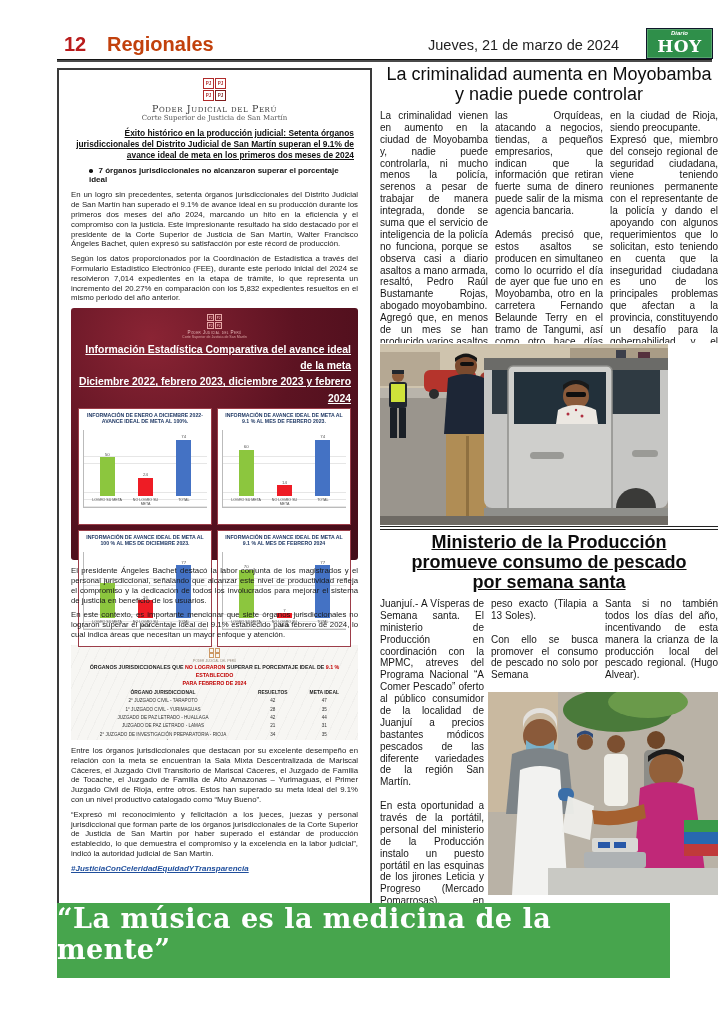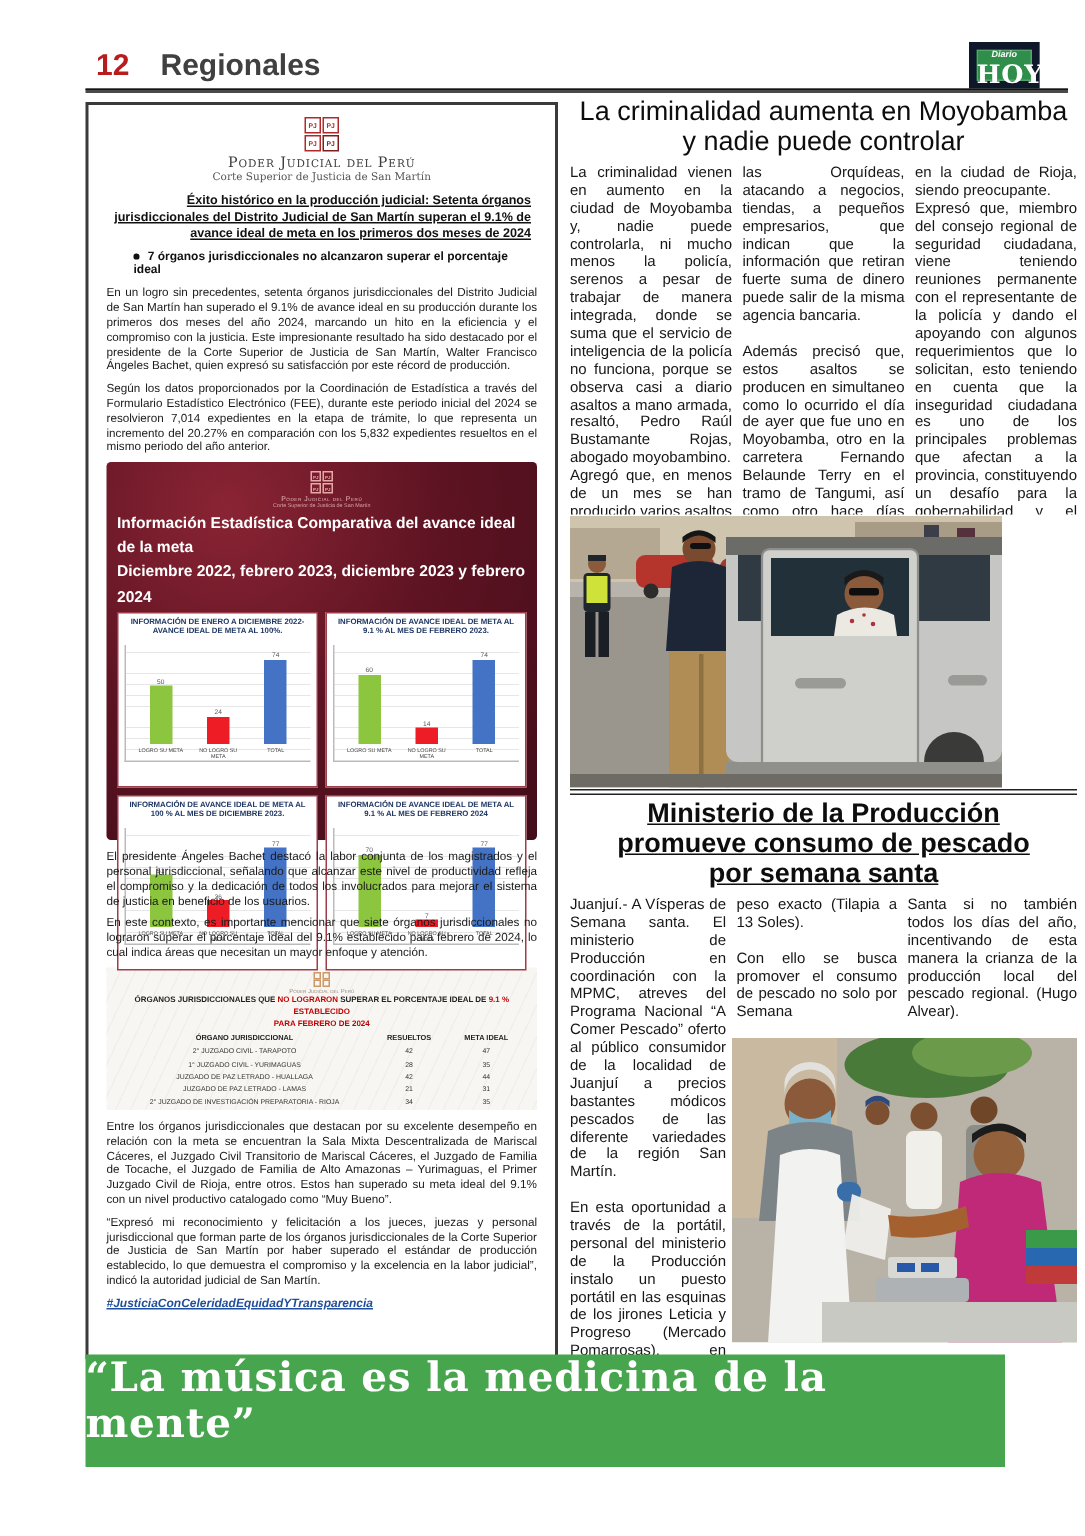--- a/index.html
+++ b/index.html
@@ -1,24 +1,24 @@
 <!DOCTYPE html>
 <html><head>
 <meta charset="utf-8">
 <style>
   * { margin:0; padding:0; box-sizing:border-box; }
   html,body { width:723px; height:1024px; background:#fff; font-family:"Liberation Sans", sans-serif; color:#111; }
   #page { position:relative; width:723px; height:1024px; overflow:hidden; background:#fff; }
 
   
   .page-num   { position:absolute; left:64px;  top:33px; font-size:20px; font-weight:bold; color:#b91c1c; }
-  .section    { position:absolute; left:107px; top:33px; font-size:20px; font-weight:bold; color:#404040; }
+  .section    { position:absolute; left:107px; top:33px; font-size:20px; font-weight:bold; color:#c2410c; }
   .date       { position:absolute; left:428px; top:37px; font-size:14.5px; color:#222; }
-  .hoy-logo   { position:absolute; left:646px; top:28px; width:47px; height:31px; background:#2f8f4a;
-                border:5px solid #0f172a; text-align:center; box-shadow:inset 0 0 0 1px #fff3; }
+  .hoy-logo   { position:absolute; left:646px; top:28px; width:67px; height:31px; background:#2f8f4a;
+                border:1px solid #0f172a; text-align:center; box-shadow:inset 0 0 0 1px #fff3; }
   .hoy-top    { font-size:6px; font-weight:bold; color:#fff; font-style:italic; line-height:8px; }
   .hoy-main   { font-family:"DejaVu Serif", serif; font-size:17px; font-weight:bold; color:#fff; line-height:18px; letter-spacing:.5px; }
   .head-rule  { position:absolute; left:57px; top:59px; width:655px; height:3px; background:#4a4a4a; border-top:1px solid #141414; }
 
   
   .pr-box { position:absolute; left:57px; top:68px; width:315px; height:838px; border:2px solid #3a3a3a;
             padding:8px 12px 6px 12px; overflow:hidden; background:#fff; }
   .pj-logo { display:grid; grid-template-columns:11px 11px; grid-template-rows:11px 11px; gap:1px; margin:0 auto 2px auto; width:23px; }
   .pj-sq { border:1.4px solid #b02a2a; color:#b02a2a; font-size:4.5px; font-weight:bold; display:flex; align-items:center; justify-content:center; }
   .pj-sq.dark { border-color:#7e1d1d; color:#7e1d1d; }
@@ -29,21 +29,21 @@
   .pr-bullet .dot { display:inline-block; width:3.5px; height:3.5px; background:#111; border-radius:50%; margin-right:6px; vertical-align:middle; }
   .pr-p { font-size:7.8px; line-height:1.26; text-align:justify; margin-bottom:5px; color:#1a1a1a; }
 
   
   .info-card { width:287px; height:252px; margin:2px 0 6px 0; border-radius:3px; padding:5px 7px;
                background:radial-gradient(circle at 28% 12%, #8a2434 0%, #5d1322 48%, #420c18 100%); }
   .ic-logo { display:grid; grid-template-columns:7px 7px; grid-template-rows:7px 7px; gap:1px; margin:1px auto 1px auto; width:15px; }
   .ic-sq { border:1px solid #e8a9a9; color:#e8a9a9; font-size:3px; font-weight:bold; display:flex; align-items:center; justify-content:center; }
   .ic-org { text-align:center; font-size:4.6px; color:#e6b9b9; font-variant:small-caps; letter-spacing:.4px; }
   .ic-orgsub { text-align:center; font-size:3.6px; color:#d9a3a3; margin-bottom:3px; }
-  .ic-title { text-align:left; color:#fff; font-weight:bold; font-size:10.4px; line-height:1.55; margin-bottom:1px; }
+  .ic-title { text-align:right; color:#fff; font-weight:bold; font-size:10.4px; line-height:1.55; text-decoration:underline; margin-bottom:1px; }
   .chart-grid { display:grid; grid-template-columns:1fr 1fr; gap:5px; }
   .mini-chart { background:#fff; border:1px solid #9c3d49; padding:3px 4px 2px 4px; height:117px; }
   .mc-title { font-size:5.2px; font-weight:bold; color:#1f3864; text-align:center; line-height:1.25; height:15px; }
   .mc-plot { display:flex; justify-content:space-around; align-items:flex-end; height:78px; margin-top:3px;
              border-left:1px solid #bbb; border-bottom:1px solid #bbb; padding:0 4px;
              background:repeating-linear-gradient(to top, #e6e6e6 0 .5px, transparent .5px 7.2px); }
   .mc-col { display:flex; flex-direction:column; align-items:center; width:30px; }
   .mc-barwrap { height:62px; width:100%; display:flex; flex-direction:column; justify-content:flex-end; align-items:center; }
   .mc-val { font-size:4.4px; color:#555; margin-bottom:.5px; }
   .mc-bar { width:15px; }
@@ -85,20 +85,21 @@
             display:flex; justify-content:center; }
   .banner-quote { font-family:"DejaVu Serif", serif; font-size:27px; font-weight:bold; color:#fff; letter-spacing:.5px; }
 </style>
 </head>
 <body>
 
 <div id="page">
 
   <div class="page-num">12</div>
   <div class="section">Regionales</div>
+  <div class="date">Jueves, 21 de marzo de 2024</div>
   <div class="hoy-logo">
     <div class="hoy-top">Diario</div>
     <div class="hoy-main">HOY</div>
   </div>
   <div class="head-rule"></div>
 
   <div class="pr-box">
     <div class="pj-logo">
       <div class="pj-sq">PJ</div>
       <div class="pj-sq">PJ</div>

